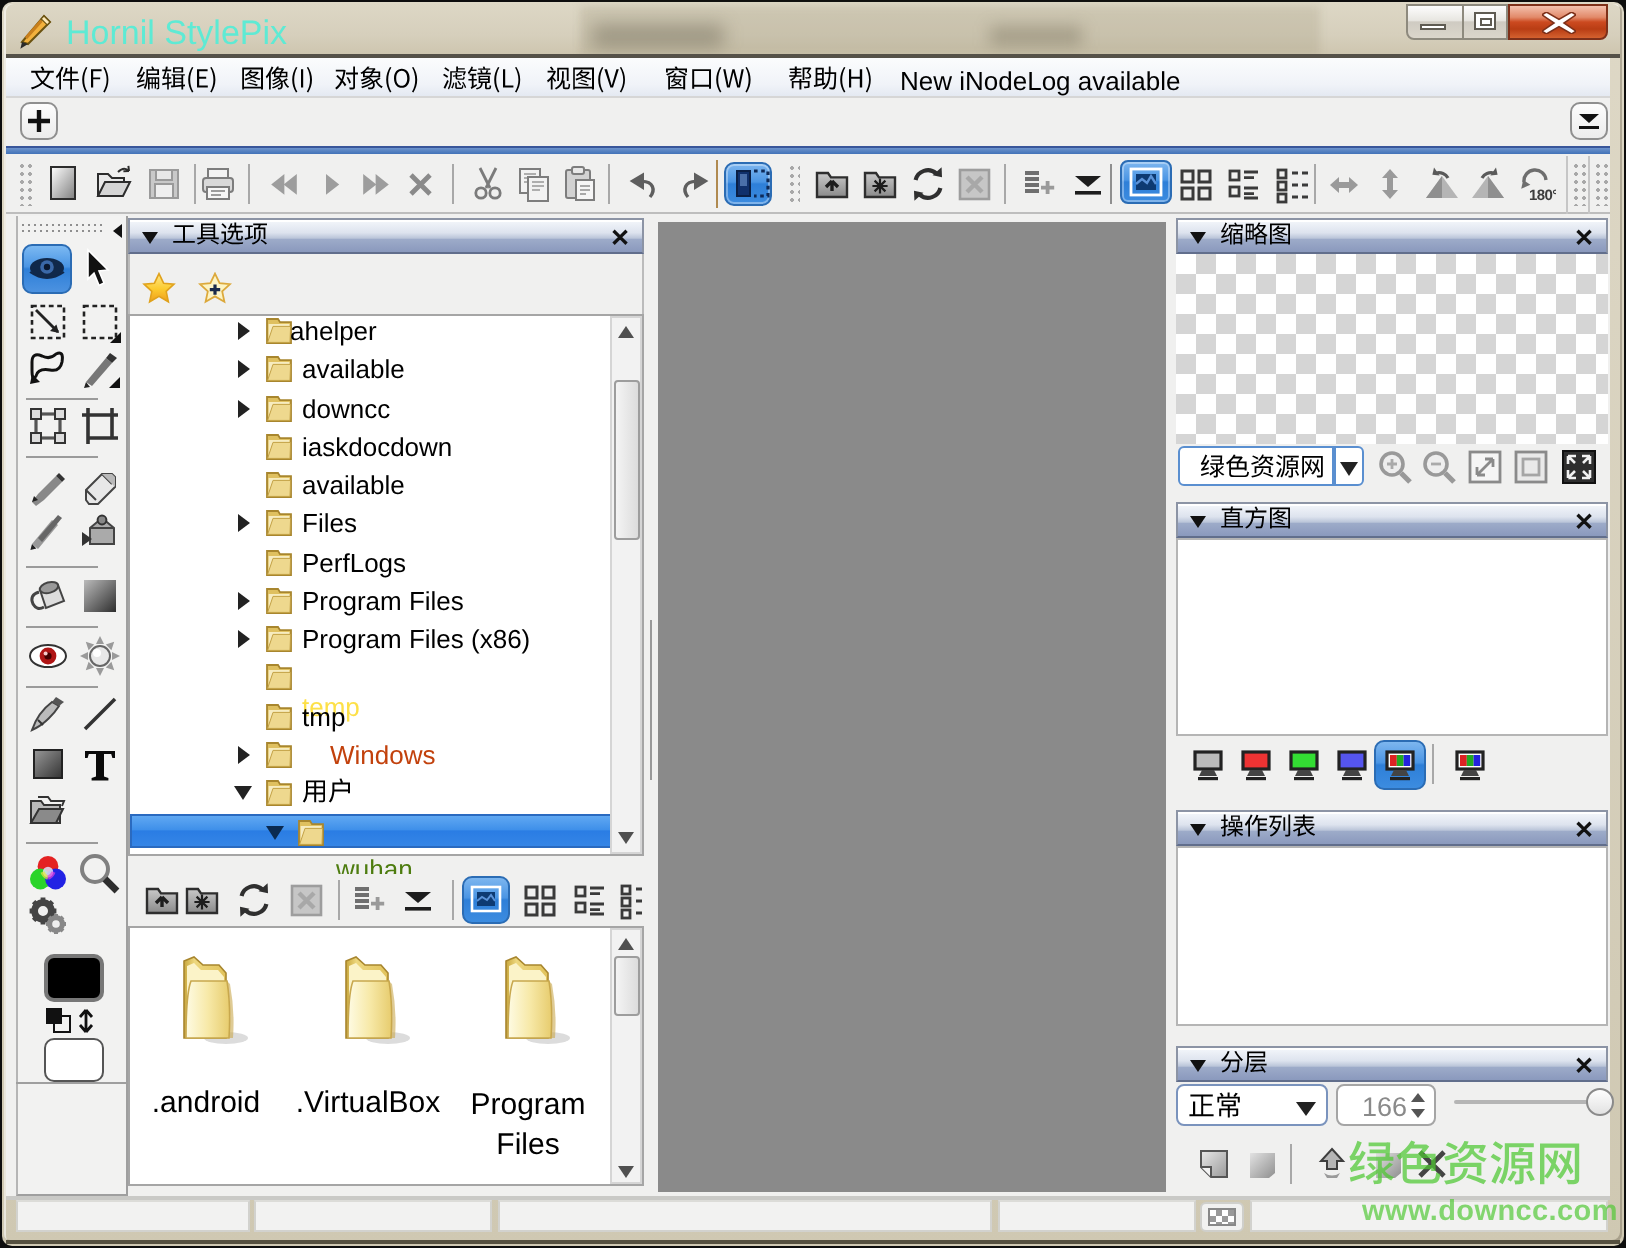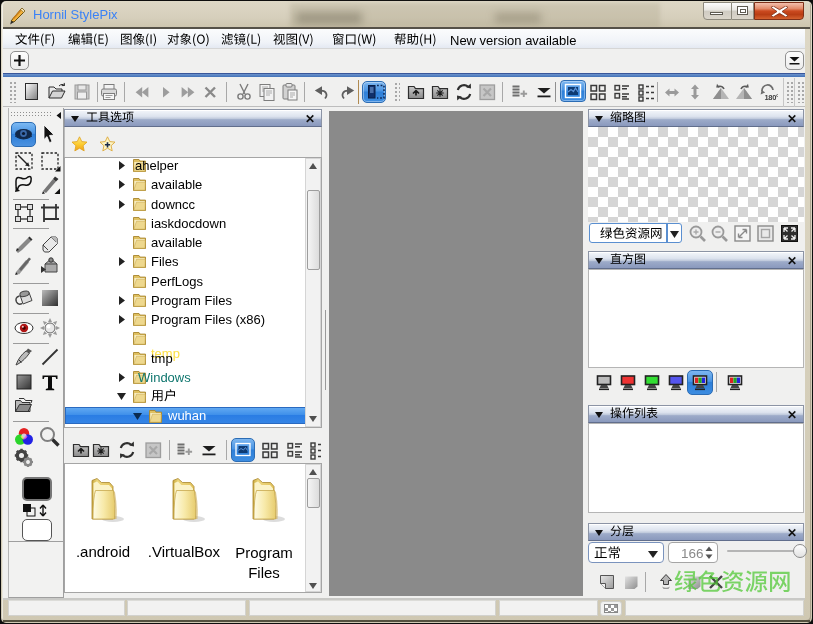--- a/index.html
+++ b/index.html
@@ -25,21 +25,21 @@
 <div class="abs" style="left:290px;top:3px;width:370px;height:25px;background:rgba(160,150,125,.25);filter:blur(2px);"></div>
 <div class="abs" style="left:296px;top:12px;width:66px;height:12px;background:rgba(80,72,55,.34);filter:blur(4.5px);border-radius:2px;"></div>
 <div class="abs" style="left:495px;top:13px;width:46px;height:10px;background:rgba(110,102,82,.38);filter:blur(4px);"></div>
 <div class="abs" style="left:3px;top:27px;width:807px;height:2px;background:#555148;"></div>
 <svg class="abs" style="left:8px;top:4px;" width="20" height="21" viewBox="0 0 20 21">
  <path d="M3 17 L14 4 L17 7 L6 18 Z" fill="#f2b13d" stroke="#6b5210" stroke-width="1"></path>
  <path d="M14 4 L17 7 L15.6 8.4 L12.6 5.4 Z" fill="#fde9b8" stroke="#6b5210" stroke-width=".6"></path>
  <path d="M3 17 L6 18 L2.2 20.4 Z" fill="#2a2a2a"></path>
  <path d="M5 15 L12.7 6.3" stroke="#c87f1d" stroke-width="1.6" fill="none"></path>
 </svg>
-<div class="abs" style="left:33px;top:7px;font-size:13px;color:#3b82f6;">Hornil StylePix</div>
+<div class="abs" style="left:33px;top:7px;font-size:17px;color:#5eead4;">Hornil StylePix</div>
 
 <div class="abs" style="left:703px;top:2px;width:101px;height:18px;">
  <div class="abs" style="left:0;top:0;width:29px;height:18px;background:linear-gradient(#fdfdfd 0%,#e8e6e1 45%,#cfcbc2 50%,#dbd6cb 100%);border:1px solid #8e8a7e;border-radius:0 0 0 4px;"></div>
  <div class="abs" style="left:29px;top:0;width:22px;height:18px;background:linear-gradient(#fdfdfd 0%,#e8e6e1 45%,#cfcbc2 50%,#dbd6cb 100%);border:1px solid #8e8a7e;border-left:none;"></div>
  <div class="abs" style="left:51px;top:0;width:50px;height:18px;background:linear-gradient(#f3c0ad 0%,#e28a6a 35%,#cc4a20 50%,#b93d14 72%,#d4612f 100%);border:1px solid #7e3019;border-radius:0 0 4px 0;"></div>
  <div class="abs" style="left:7px;top:10px;width:13px;height:3px;background:#fff;border:1px solid #5f5b52;"></div>
  <div class="abs" style="left:34px;top:4px;width:11px;height:9px;border:1px solid #5f5b52;background:#fff;"></div>
  <div class="abs" style="left:36.5px;top:6.5px;width:6px;height:4px;border:1px solid #5f5b52;background:#fff;"></div>
  <svg class="abs" style="left:68px;top:4px;" width="17" height="11" viewBox="0 0 17 11">
         <path d="M2.2 0 L8.5 3.7 L14.8 0 L17 1.4 L11 5.5 L17 9.6 L14.8 11 L8.5 7.3 L2.2 11 L0 9.6 L6 5.5 L0 1.4 Z" fill="#fff" stroke="#7e3019" stroke-width=".8"></path>
@@ -63,21 +63,21 @@
     </svg>
     <svg style="position:absolute;left:273px;top:33px;" width="42" height="16" viewBox="0 0 42 16">
       <path d="M5.6 0.9V7.5H6.5V1.7H10.4V7.5H11.3V0.9ZM1.9 0.7C2.4 1.2 2.9 1.9 3.1 2.3L3.9 1.8C3.6 1.4 3.1 0.8 2.6 0.3ZM8.0 2.6V5.1C8.0 7.0 7.6 9.4 4.4 11.1C4.6 11.2 4.9 11.6 5.0 11.8C6.9 10.8 7.9 9.4 8.4 8.1V10.5C8.4 11.3 8.7 11.6 9.6 11.6H10.7C11.8 11.6 11.9 11.1 12.1 9.1C11.8 9.0 11.5 8.9 11.3 8.7C11.2 10.5 11.2 10.8 10.7 10.8H9.7C9.4 10.8 9.3 10.8 9.3 10.4V7.3H8.6C8.8 6.5 8.9 5.8 8.9 5.1V2.6ZM0.8 2.4V3.3H3.8C3.1 4.8 1.8 6.4 0.5 7.3C0.6 7.5 0.9 7.9 0.9 8.2C1.4 7.8 1.9 7.4 2.4 6.9V11.7H3.3V6.3C3.7 6.9 4.2 7.6 4.5 8.0L5.1 7.3C4.9 7.0 4.0 6.0 3.5 5.5C4.1 4.6 4.6 3.7 5.0 2.7L4.5 2.4L4.3 2.4Z M17.2 7.3C18.2 7.5 19.5 7.9 20.2 8.3L20.6 7.6C19.9 7.3 18.6 6.9 17.6 6.7ZM15.9 8.8C17.7 9.1 19.8 9.6 21.0 10.0L21.4 9.3C20.2 8.9 18.1 8.4 16.4 8.2ZM13.6 0.8V11.8H14.4V11.2H23.0V11.8H24.0V0.8ZM14.4 10.4V1.7H23.0V10.4ZM17.7 1.9C17.1 2.9 16.0 3.9 14.9 4.5C15.1 4.7 15.4 4.9 15.6 5.1C15.9 4.8 16.3 4.5 16.7 4.2C17.1 4.6 17.6 5.0 18.1 5.3C17.0 5.8 15.8 6.2 14.7 6.4C14.8 6.6 15.0 7.0 15.1 7.2C16.4 6.9 17.7 6.4 18.9 5.8C19.9 6.4 21.1 6.8 22.3 7.0C22.4 6.8 22.6 6.5 22.8 6.3C21.7 6.1 20.6 5.8 19.6 5.3C20.6 4.7 21.3 4.0 21.9 3.2L21.3 2.9L21.2 2.9H17.9C18.1 2.7 18.3 2.4 18.5 2.2ZM17.2 3.7 17.3 3.6H20.6C20.1 4.1 19.5 4.5 18.8 4.9C18.2 4.6 17.6 4.2 17.2 3.7Z M28.0 13.2 28.7 12.9C27.6 11.1 27.1 9.0 27.1 6.9C27.1 4.8 27.6 2.6 28.7 0.8L28.0 0.5C26.8 2.4 26.1 4.4 26.1 6.9C26.1 9.3 26.8 11.3 28.0 13.2Z M32.2 10.8H33.5L36.4 1.6H35.2L33.8 6.5C33.5 7.6 33.2 8.5 32.9 9.6H32.8C32.5 8.5 32.2 7.6 31.9 6.5L30.5 1.6H29.2Z M37.6 13.2C38.8 11.3 39.5 9.3 39.5 6.9C39.5 4.4 38.8 2.4 37.6 0.5L36.9 0.8C38.0 2.6 38.6 4.8 38.6 6.9C38.6 9.0 38.0 11.1 36.9 12.9Z" fill="#000"></path>
     </svg>
     <svg style="position:absolute;left:332px;top:33px;" width="46" height="16" viewBox="0 0 46 16">
       <path d="M4.6 2.3C3.7 3.1 2.3 3.7 1.1 4.1L1.6 4.8C2.9 4.4 4.3 3.6 5.3 2.8ZM7.2 2.9C8.5 3.4 10.1 4.3 10.9 4.9L11.5 4.3C10.7 3.7 9.0 2.8 7.8 2.3ZM5.4 3.6C5.2 4.0 4.9 4.5 4.6 4.9H2.1V11.8H3.0V11.2H9.6V11.7H10.6V4.9H5.6C5.9 4.5 6.1 4.2 6.4 3.8ZM3.0 10.5V5.6H9.6V10.5ZM4.6 8.0C5.1 8.2 5.6 8.5 6.1 8.7C5.3 9.2 4.4 9.5 3.5 9.7C3.6 9.9 3.8 10.2 3.9 10.3C4.9 10.1 6.0 9.7 6.8 9.1C7.5 9.4 8.1 9.8 8.4 10.1L8.9 9.6C8.6 9.3 8.0 9.0 7.4 8.6C8.0 8.1 8.5 7.5 8.8 6.8L8.3 6.5L8.2 6.6H5.3C5.5 6.3 5.6 6.1 5.7 5.9L4.9 5.8C4.7 6.4 4.2 7.2 3.4 7.7C3.6 7.8 3.9 8.0 4.0 8.2C4.4 7.8 4.7 7.5 4.9 7.2H7.8C7.5 7.6 7.2 8.0 6.8 8.3C6.2 8.0 5.6 7.8 5.0 7.5ZM5.3 0.4C5.5 0.7 5.6 1.0 5.8 1.3H1.0V3.3H1.9V2.1H10.6V3.2H11.5V1.3H6.9C6.7 0.9 6.5 0.5 6.3 0.2Z M14.1 1.6V11.4H15.1V10.4H22.5V11.4H23.5V1.6ZM15.1 9.4V2.5H22.5V9.4Z M28.0 13.2 28.7 12.9C27.6 11.1 27.1 9.0 27.1 6.9C27.1 4.8 27.6 2.6 28.7 0.8L28.0 0.5C26.8 2.4 26.1 4.4 26.1 6.9C26.1 9.3 26.8 11.3 28.0 13.2Z M31.5 10.8H32.9L34.2 5.2C34.4 4.5 34.6 3.8 34.7 3.1H34.7C34.9 3.8 35.0 4.5 35.2 5.2L36.6 10.8H38.0L39.9 1.6H38.8L37.8 6.6C37.6 7.6 37.4 8.6 37.3 9.6H37.2C37.0 8.6 36.8 7.5 36.6 6.6L35.3 1.6H34.2L33.0 6.6C32.7 7.6 32.5 8.6 32.3 9.6H32.2C32.1 8.6 31.9 7.6 31.7 6.6L30.7 1.6H29.6Z M41.4 13.2C42.6 11.3 43.3 9.3 43.3 6.9C43.3 4.4 42.6 2.4 41.4 0.5L40.7 0.8C41.8 2.6 42.3 4.8 42.3 6.9C42.3 9.0 41.8 11.1 40.7 12.9Z" fill="#000"></path>
     </svg>
     <svg style="position:absolute;left:394px;top:33px;" width="44" height="16" viewBox="0 0 44 16">
       <path d="M3.4 0.2V1.2H0.8V2.0H3.4V2.9H1.1V3.6H3.4V3.9C3.4 4.1 3.4 4.4 3.3 4.6H0.6V5.4H3.0C2.6 5.9 1.9 6.5 0.9 6.9C1.1 7.0 1.4 7.3 1.5 7.5C2.9 7.0 3.6 6.2 4.0 5.4H6.8V4.6H4.3C4.4 4.4 4.4 4.1 4.4 3.9V3.6H6.4V2.9H4.4V2.0H6.7V1.2H4.4V0.2ZM7.3 0.8V7.0H8.2V1.6H10.3C10.0 2.1 9.6 2.8 9.2 3.3C10.3 3.9 10.7 4.5 10.7 4.9C10.7 5.2 10.6 5.4 10.4 5.5C10.2 5.5 10.0 5.5 9.9 5.6C9.5 5.6 9.0 5.6 8.5 5.5C8.7 5.7 8.8 6.1 8.8 6.3C9.3 6.4 9.8 6.3 10.2 6.3C10.5 6.3 10.8 6.2 11.0 6.1C11.4 5.9 11.6 5.5 11.6 5.0C11.6 4.4 11.2 3.8 10.2 3.2C10.7 2.5 11.2 1.8 11.7 1.1L11.1 0.7L10.9 0.8ZM1.9 7.5V11.1H2.8V8.3H5.7V11.7H6.7V8.3H9.9V10.0C9.9 10.2 9.8 10.2 9.6 10.2C9.4 10.2 8.7 10.2 7.9 10.2C8.0 10.5 8.1 10.8 8.2 11.1C9.2 11.1 9.9 11.1 10.3 10.9C10.7 10.8 10.8 10.5 10.8 10.1V7.5H6.7V6.5H5.7V7.5Z M20.4 0.2C20.4 1.2 20.4 2.2 20.4 3.1H18.3V4.0H20.4C20.2 7.0 19.5 9.6 17.1 11.1C17.4 11.2 17.7 11.6 17.8 11.8C20.4 10.1 21.1 7.3 21.2 4.0H23.2C23.1 8.6 23.0 10.2 22.6 10.6C22.5 10.8 22.4 10.8 22.2 10.8C21.9 10.8 21.2 10.8 20.5 10.7C20.7 11.0 20.8 11.4 20.8 11.6C21.5 11.7 22.2 11.7 22.6 11.7C23.0 11.6 23.2 11.5 23.5 11.2C23.9 10.6 24.0 8.8 24.1 3.5C24.1 3.4 24.1 3.1 24.1 3.1H21.3C21.3 2.2 21.3 1.2 21.3 0.2ZM12.9 9.6 13.1 10.5C14.6 10.2 16.7 9.7 18.7 9.2L18.6 8.4L17.9 8.5V0.9H13.8V9.4ZM14.7 9.2V7.1H17.0V8.7ZM14.7 4.4H17.0V6.2H14.7ZM14.7 3.5V1.7H17.0V3.5Z M28.0 13.2 28.7 12.9C27.6 11.1 27.1 9.0 27.1 6.9C27.1 4.8 27.6 2.6 28.7 0.8L28.0 0.5C26.8 2.4 26.1 4.4 26.1 6.9C26.1 9.3 26.8 11.3 28.0 13.2Z M30.5 10.8H31.6V6.4H35.9V10.8H37.1V1.6H35.9V5.4H31.6V1.6H30.5Z M39.6 13.2C40.7 11.3 41.4 9.3 41.4 6.9C41.4 4.4 40.7 2.4 39.6 0.5L38.9 0.8C39.9 2.6 40.5 4.8 40.5 6.9C40.5 9.0 39.9 11.1 38.9 12.9Z" fill="#000"></path>
     </svg>
-    <div class="abs" style="left:450px;top:33px;font-size:13px;color:#000;">New version available</div>
+    <div class="abs" style="left:450px;top:33px;font-size:13px;color:#000;">New iNodeLog available</div>
 <div class="abs" style="left:3px;top:49px;width:802px;height:24px;background:#f0f0ef;"></div>
 <div class="abs" style="left:10px;top:51px;width:19px;height:19px;background:linear-gradient(#fdfdfd,#ececec);border:1px solid #8f8f8f;border-radius:5px;"></div>
 <svg class="abs" style="left:10px;top:51px;" width="19" height="19" viewBox="0 0 19 19">
       <path d="M9.5 4v11M4 9.5h11" stroke="#111" stroke-width="2.2"></path>
     </svg>
 <div class="abs" style="left:785px;top:51px;width:19px;height:19px;background:linear-gradient(#fdfdfd,#ececec);border:1px solid #8f8f8f;border-radius:5px;"></div>
 <svg class="abs" style="left:785px;top:51px;" width="19" height="19" viewBox="0 0 19 19">
       <path d="M4.5 6h10l-5 4.5z" fill="#111"></path>
       <path d="M4.5 12h10v1.5h-10z" fill="#111"></path>
     </svg>
@@ -441,21 +441,21 @@
     </svg>
     <div class="abs" style="left:64px;top:157px;width:258px;height:271px;background:#fff;border:1px solid #a5a5a5;"></div>
     <svg class="abs" style="left:119px;top:161.0px;" width="6" height="9" viewBox="0 0 6 9">
       <path d="M0 0 L6 4.5 L0 9z" fill="#222"></path>
     </svg>
     <svg class="abs" style="left:132px;top:158.0px;" width="15" height="15" viewBox="0 0 15 15">
       <path d="M1.5 13.5 V1.5 h5.5 l1 1.6 H13.5 V13.5z" fill="#dfc060" stroke="#a8862e" stroke-width=".9"></path>
       <path d="M2.3 4 h10.4 V13 H2.3z" fill="#f7ecc0"></path>
       <path d="M1.8 13.2 L4.5 5.2 h8.8 l-.3 8z" fill="#eed88e" stroke="#c3a145" stroke-width=".5"></path>
     </svg>
-    <div class="abs" style="left:135px;top:158.0px;font-size:13px;color:#000;">ahelper</div>
+    <div class="abs" style="left:145px;top:158.0px;font-size:13px;color:#000;">ahelper</div>
     <svg class="abs" style="left:119px;top:180.3px;" width="6" height="9" viewBox="0 0 6 9">
       <path d="M0 0 L6 4.5 L0 9z" fill="#222"></path>
     </svg>
     <svg class="abs" style="left:132px;top:177.3px;" width="15" height="15" viewBox="0 0 15 15">
       <path d="M1.5 13.5 V1.5 h5.5 l1 1.6 H13.5 V13.5z" fill="#dfc060" stroke="#a8862e" stroke-width=".9"></path>
       <path d="M2.3 4 h10.4 V13 H2.3z" fill="#f7ecc0"></path>
       <path d="M1.8 13.2 L4.5 5.2 h8.8 l-.3 8z" fill="#eed88e" stroke="#c3a145" stroke-width=".5"></path>
     </svg>
     <div class="abs" style="left:151px;top:177.3px;font-size:13px;color:#000;">available</div>
     <svg class="abs" style="left:119px;top:199.5px;" width="6" height="9" viewBox="0 0 6 9">
@@ -525,42 +525,42 @@
     </svg>
     <div class="abs" style="left:151px;top:350.5px;font-size:13px;color:#000;">tmp</div>
     <svg class="abs" style="left:119px;top:372.8px;" width="6" height="9" viewBox="0 0 6 9">
       <path d="M0 0 L6 4.5 L0 9z" fill="#222"></path>
     </svg>
     <svg class="abs" style="left:132px;top:369.8px;" width="15" height="15" viewBox="0 0 15 15">
       <path d="M1.5 13.5 V1.5 h5.5 l1 1.6 H13.5 V13.5z" fill="#dfc060" stroke="#a8862e" stroke-width=".9"></path>
       <path d="M2.3 4 h10.4 V13 H2.3z" fill="#f7ecc0"></path>
       <path d="M1.8 13.2 L4.5 5.2 h8.8 l-.3 8z" fill="#eed88e" stroke="#c3a145" stroke-width=".5"></path>
     </svg>
-    <div class="abs" style="left:138px;top:369.8px;font-size:13px;color:#0f766e;">Windows</div>
+    <div class="abs" style="left:165px;top:369.8px;font-size:13px;color:#c2410c;">Windows</div>
     <svg class="abs" style="left:117px;top:393.0px;" width="9" height="7" viewBox="0 0 9 7">
       <path d="M0 0h9L4.5 7z" fill="#222"></path>
     </svg>
     <svg class="abs" style="left:132px;top:389.0px;" width="15" height="15" viewBox="0 0 15 15">
       <path d="M1.5 13.5 V1.5 h5.5 l1 1.6 H13.5 V13.5z" fill="#dfc060" stroke="#a8862e" stroke-width=".9"></path>
       <path d="M2.3 4 h10.4 V13 H2.3z" fill="#f7ecc0"></path>
       <path d="M1.8 13.2 L4.5 5.2 h8.8 l-.3 8z" fill="#eed88e" stroke="#c3a145" stroke-width=".5"></path>
     </svg>
     <svg style="position:absolute;left:151px;top:389.0px;" width="28" height="16" viewBox="0 0 28 16">
       <path d="M2.0 1.2V5.9C2.0 7.7 1.9 10.0 0.4 11.6C0.6 11.8 1.0 12.1 1.2 12.3C2.2 11.2 2.6 9.7 2.8 8.2H6.1V12.1H7.1V8.2H10.6V10.9C10.6 11.1 10.5 11.2 10.2 11.2C10.0 11.2 9.1 11.2 8.2 11.2C8.3 11.5 8.5 11.9 8.5 12.1C9.7 12.2 10.5 12.1 10.9 12.0C11.4 11.8 11.5 11.5 11.5 10.9V1.2ZM3.0 2.1H6.1V4.2H3.0ZM10.6 2.1V4.2H7.1V2.1ZM3.0 5.1H6.1V7.3H2.9C2.9 6.8 3.0 6.3 3.0 5.9ZM10.6 5.1V7.3H7.1V5.1Z M16.2 3.2H23.0V5.8H16.2L16.2 5.1ZM18.7 0.4C19.0 1.0 19.3 1.7 19.4 2.3H15.2V5.1C15.2 7.1 15.0 9.8 13.4 11.7C13.7 11.8 14.1 12.1 14.3 12.3C15.6 10.7 16.0 8.6 16.2 6.7H23.0V7.6H24.0V2.3H19.9L20.5 2.1C20.3 1.6 20.0 0.8 19.7 0.2Z" fill="#000"></path>
     </svg>
     <div class="abs" style="left:65px;top:407.3px;width:241px;height:17px;background:linear-gradient(#60a8f2 0%,#3f90ea 45%,#2a7de4 50%,#3585e6 100%);border:1px solid #2a6ac0;"></div>
     <svg class="abs" style="left:133px;top:413.3px;" width="9" height="7" viewBox="0 0 9 7">
       <path d="M0 0h9L4.5 7z" fill="#0a2a50"></path>
     </svg>
     <svg class="abs" style="left:148px;top:409.3px;" width="15" height="15" viewBox="0 0 15 15">
       <path d="M1.5 13.5 V1.5 h5.5 l1 1.6 H13.5 V13.5z" fill="#dfc060" stroke="#a8862e" stroke-width=".9"></path>
       <path d="M2.3 4 h10.4 V13 H2.3z" fill="#f7ecc0"></path>
       <path d="M1.8 13.2 L4.5 5.2 h8.8 l-.3 8z" fill="#eed88e" stroke="#c3a145" stroke-width=".5"></path>
     </svg>
-    <div class="abs" style="left:168px;top:408px;font-size:13px;color:#ffffff;">wuhan</div>
+    <div class="abs" style="left:168px;top:427px;font-size:13px;color:#4d7c0f;">wuhan</div>
     <div class="abs sb" style="left:305px;top:158px;width:16px;height:269px;"></div>
     <svg class="abs" style="left:309px;top:163px;" width="8" height="6" viewBox="0 0 8 6">
       <path d="M0 6 h8 L4 0z" fill="#505050"></path>
     </svg>
     <div class="sb-thumb" style="left:306.5px;top:190px;width:13px;height:80px;"></div>
     <svg class="abs" style="left:309px;top:416px;" width="8" height="6" viewBox="0 0 8 6">
       <path d="M0 0 h8 L4 6z" fill="#505050"></path>
     </svg>
     <div class="abs" style="left:64px;top:437px;width:258px;height:26px;background:#f0f0ef;"></div>
     <svg class="abs" style="left:71px;top:440px;" width="20" height="20" viewBox="0 0 20 20">
@@ -859,12 +859,13 @@
     <div class="cell" style="left:127px;width:119px;"></div>
     <div class="cell" style="left:249px;width:247px;"></div>
     <div class="cell" style="left:499px;width:99px;"></div>
     <div class="cell" style="left:625px;width:179px;"></div>
     <div class="abs" style="left:3px;top:619.5px;width:807px;height:2.5px;background:#55503f;"></div>
     <div class="abs" style="left:600px;top:601px;width:22px;height:15px;background:#f1f1f0;border:1px solid #cfcfcb;border-radius:3px;"></div>
 <div class="abs" style="left:604px;top:604px;width:14px;height:9px;background-image:linear-gradient(45deg,#999 25%,transparent 25%,transparent 75%,#999 75%),linear-gradient(45deg,#999 25%,#fff 25%,#fff 75%,#999 75%);background-size:6px 6px;background-position:0 0,3px 3px;border:1px solid #888;"></div>
     <svg style="position:absolute;left:674px;top:570px;opacity:0.72;" width="119" height="30" viewBox="0 0 119 30">
       <path d="M9.7 12.3C10.7 13.2 11.9 14.4 12.5 15.2L14.0 14.0C13.4 13.2 12.2 12.0 11.2 11.2ZM0.9 18.8 1.4 20.9C3.4 20.2 6.0 19.4 8.5 18.5L8.1 16.6C5.5 17.5 2.7 18.3 0.9 18.8ZM10.3 1.2V3.1H18.9L18.8 4.8H10.8V6.6H18.8L18.7 8.4H9.6V10.4H14.9V14.5C12.6 16.0 10.2 17.5 8.7 18.4L9.9 20.1C11.4 19.1 13.2 17.8 14.9 16.6V19.9C14.9 20.2 14.8 20.2 14.5 20.2C14.2 20.2 13.4 20.2 12.5 20.2C12.7 20.8 13.0 21.6 13.1 22.1C14.5 22.1 15.4 22.1 16.1 21.8C16.8 21.5 16.9 20.9 16.9 19.9V16.3C18.2 18.0 19.8 19.5 21.6 20.3C21.9 19.8 22.5 19.0 23.0 18.6C21.2 18.0 19.6 16.9 18.4 15.5C19.7 14.6 21.2 13.4 22.5 12.3L20.7 11.3C19.9 12.2 18.7 13.3 17.5 14.2C17.3 13.9 17.1 13.6 16.9 13.2V10.4H22.7V8.4H20.8C20.9 6.2 21.1 3.4 21.1 1.2L19.5 1.1L19.3 1.2ZM1.4 10.4C1.8 10.2 2.3 10.1 4.6 9.8C3.7 11.1 3.0 12.1 2.6 12.5C1.9 13.4 1.4 14.0 0.9 14.1C1.1 14.6 1.5 15.6 1.6 16.1C2.1 15.8 2.9 15.5 8.2 14.5C8.2 14.0 8.2 13.2 8.3 12.6L4.4 13.3C6.0 11.2 7.6 8.8 8.9 6.4L7.0 5.3C6.7 6.2 6.2 7.0 5.7 7.8L3.5 8.0C4.8 6.1 6.0 3.6 6.9 1.3L4.7 0.4C3.9 3.1 2.4 6.1 2.0 6.8C1.5 7.6 1.1 8.1 0.7 8.2C0.9 8.8 1.3 9.9 1.4 10.4Z M34.4 9.0V12.5H29.4V9.0ZM36.6 9.0H41.6V12.5H36.6ZM37.2 4.3C36.6 5.2 35.7 6.2 35.0 6.9H29.1C30.0 6.1 30.7 5.2 31.5 4.3ZM31.6 0.3C30.0 3.3 27.1 6.1 24.3 7.8C24.7 8.3 25.3 9.4 25.5 9.9C26.1 9.5 26.7 9.1 27.3 8.6V18.0C27.3 21.0 28.5 21.8 32.5 21.8C33.5 21.8 40.2 21.8 41.2 21.8C44.9 21.8 45.7 20.7 46.2 16.9C45.6 16.8 44.6 16.5 44.1 16.1C43.8 19.2 43.4 19.7 41.1 19.7C39.6 19.7 33.7 19.7 32.5 19.7C29.9 19.7 29.4 19.5 29.4 18.0V14.6H41.6V15.5H43.8V6.9H37.6C38.7 5.8 39.8 4.5 40.6 3.3L39.2 2.2L38.7 2.3H32.9C33.1 1.9 33.4 1.5 33.6 1.0Z M48.9 2.6C50.5 3.3 52.7 4.4 53.7 5.2L54.9 3.5C53.8 2.7 51.6 1.7 50.0 1.1ZM48.1 8.4 48.8 10.4C50.7 9.8 53.1 8.9 55.3 8.2L55.0 6.2C52.4 7.1 49.8 7.9 48.1 8.4ZM51.1 11.4V18.0H53.3V13.5H64.4V17.8H66.7V11.4ZM57.8 14.1C57.1 17.6 55.5 19.5 48.0 20.4C48.4 20.8 48.8 21.7 49.0 22.2C57.1 21.1 59.2 18.6 60.0 14.1ZM59.0 18.7C61.9 19.6 65.8 21.1 67.8 22.1L69.1 20.3C67.0 19.3 63.1 17.9 60.3 17.1ZM58.2 0.5C57.6 2.2 56.4 4.1 54.5 5.5C55.0 5.8 55.7 6.4 56.1 6.9C57.1 6.1 57.9 5.1 58.6 4.2H60.9C60.3 6.4 58.8 8.5 54.7 9.6C55.2 10.0 55.7 10.7 55.9 11.2C59.1 10.2 60.9 8.7 62.0 6.9C63.5 8.8 65.6 10.2 68.1 11.0C68.4 10.5 68.9 9.7 69.4 9.3C66.5 8.6 64.1 7.1 62.9 5.1L63.2 4.2H66.1C65.8 4.9 65.5 5.6 65.2 6.1L67.2 6.6C67.8 5.6 68.4 4.1 69.0 2.8L67.4 2.4L67.0 2.5H59.6C59.8 1.9 60.1 1.4 60.3 0.8Z M83.6 10.9H90.1V12.6H83.6ZM83.6 7.6H90.1V9.3H83.6ZM82.3 15.4C81.7 16.9 80.7 18.6 79.7 19.7C80.2 20.0 81.0 20.5 81.4 20.8C82.4 19.6 83.5 17.7 84.3 16.0ZM89.0 16.0C89.8 17.4 90.9 19.4 91.3 20.6L93.4 19.7C92.9 18.6 91.8 16.6 90.9 15.2ZM72.4 2.2C73.7 3.0 75.5 4.1 76.3 4.8L77.6 3.0C76.8 2.4 75.0 1.3 73.7 0.6ZM71.3 8.5C72.6 9.2 74.3 10.3 75.2 11.0L76.5 9.2C75.6 8.6 73.8 7.6 72.6 6.9ZM71.7 20.7 73.7 21.9C74.8 19.6 76.0 16.8 77.0 14.3L75.2 13.0C74.1 15.7 72.7 18.8 71.7 20.7ZM78.4 1.6V8.0C78.4 11.9 78.1 17.2 75.5 21.0C76.0 21.2 76.9 21.8 77.3 22.1C80.1 18.2 80.5 12.2 80.5 8.0V3.6H92.9V1.6ZM85.7 3.7C85.6 4.4 85.3 5.2 85.0 6.0H81.7V14.3H85.7V19.9C85.7 20.2 85.6 20.3 85.3 20.3C85.0 20.3 84.0 20.3 83.0 20.3C83.3 20.8 83.5 21.6 83.6 22.2C85.1 22.2 86.2 22.2 86.9 21.9C87.6 21.5 87.8 21.0 87.8 20.0V14.3H92.1V6.0H87.2L88.2 4.2Z M96.0 1.7V22.1H98.2V18.2C98.7 18.5 99.5 19.0 99.8 19.3C101.1 17.9 102.2 16.1 103.1 14.0C103.7 14.9 104.3 15.8 104.7 16.5L106.1 15.0C105.5 14.1 104.7 12.9 103.8 11.7C104.4 9.8 104.9 7.7 105.2 5.4L103.2 5.2C103.0 6.8 102.7 8.3 102.4 9.8C101.5 8.7 100.6 7.7 99.8 6.7L98.5 8.0C99.5 9.2 100.7 10.6 101.7 12.0C100.9 14.4 99.7 16.5 98.2 18.0V3.9H113.4V19.4C113.4 19.8 113.2 19.9 112.8 20.0C112.3 20.0 110.7 20.0 109.1 19.9C109.5 20.5 109.9 21.5 110.0 22.1C112.2 22.1 113.5 22.1 114.4 21.7C115.3 21.4 115.6 20.7 115.6 19.4V1.7ZM105.2 8.0C106.3 9.2 107.3 10.6 108.3 12.0C107.4 14.6 106.2 16.7 104.5 18.3C105.0 18.6 105.9 19.2 106.2 19.5C107.7 18.0 108.8 16.2 109.7 14.1C110.3 15.2 110.9 16.3 111.3 17.2L112.8 15.8C112.3 14.6 111.5 13.2 110.5 11.8C111.0 9.8 111.5 7.7 111.8 5.5L109.8 5.2C109.6 6.8 109.3 8.3 109.0 9.7C108.2 8.7 107.4 7.7 106.6 6.8Z" fill="#4ec832"></path>
     </svg>
+    <div class="abs" style="left:681px;top:598px;font-size:14.5px;font-weight:bold;color:#4ec832;opacity:.68;letter-spacing:.2px;">www.downcc.com</div>
   </div>
 </body></html>

